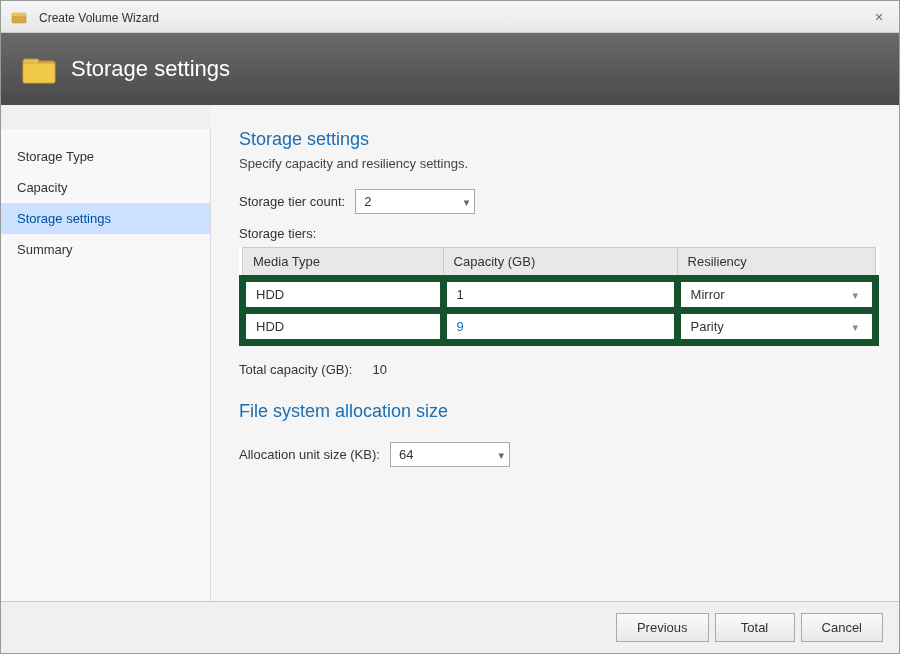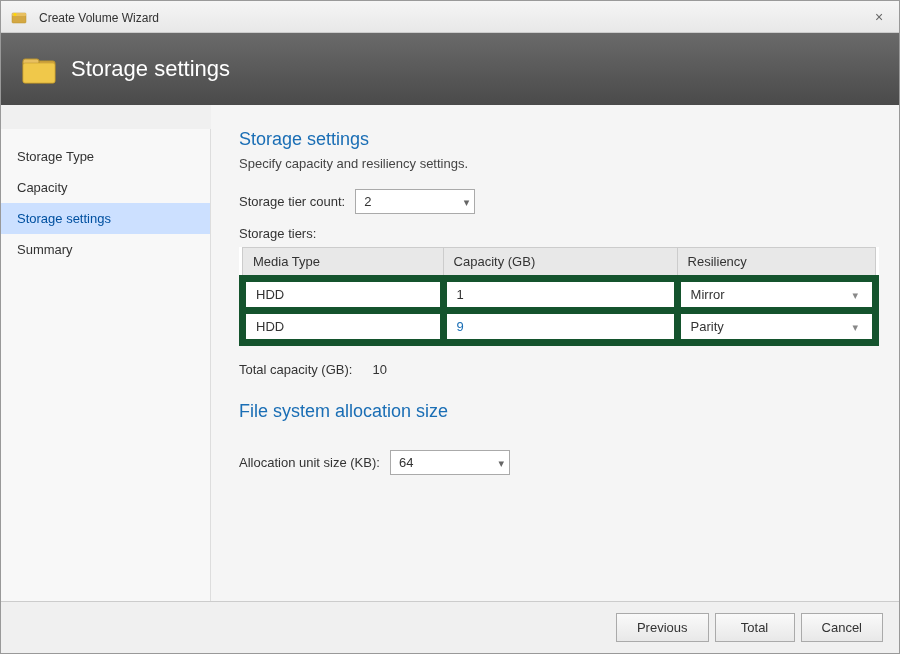--- a/index.html
+++ b/index.html
@@ -201,21 +201,21 @@
     .total-label {
       color: #333;
     }
     .total-value {
       color: #333;
     }
     .alloc-section-title {
       font-size: 18px;
       color: #1a6eb5;
       font-weight: 400;
-      margin-bottom: 28px;
+      margin-bottom: 20px;
     }
     .footer {
       background: #f0f0f0;
       border-top: 1px solid #ccc;
       padding: 4px 16px;
       display: flex;
       justify-content: flex-end;
       gap: 6px;
       height: 52px;
       align-items: center;

